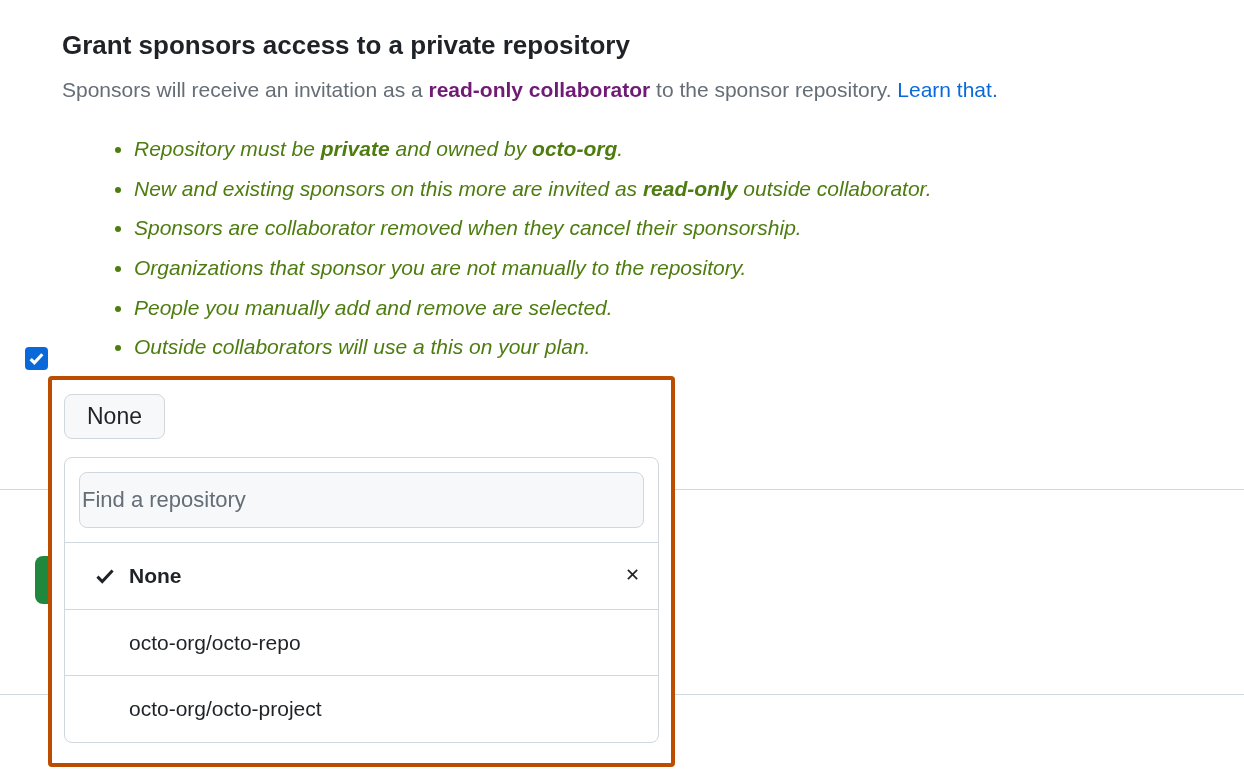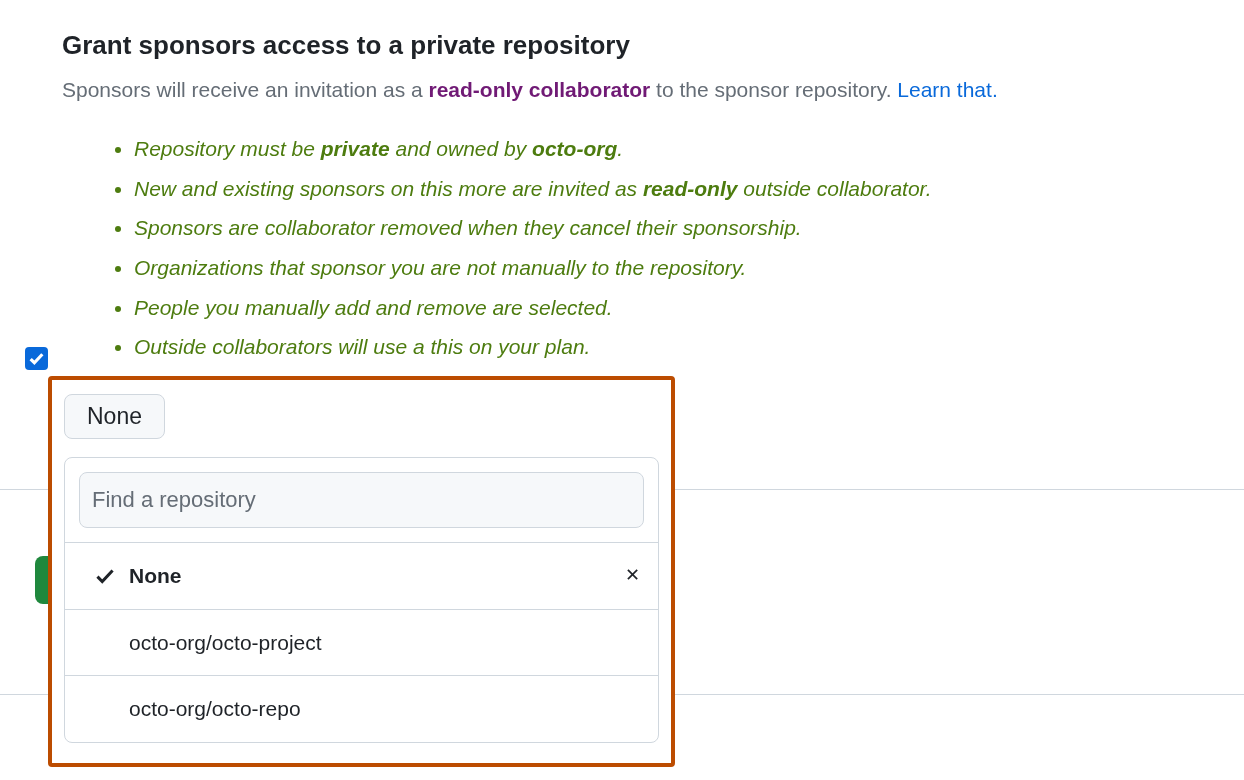--- a/index.html
+++ b/index.html
@@ -142,21 +142,21 @@
 
   .search-wrap {
     padding: 14px;
   }
 
   .search-input {
     width: 100%;
     background: #f6f8fa;
     border: 1px solid #d0d7de;
     border-radius: 8px;
-    padding: 14px 12px;
+    padding: 14px 2px;
     font-size: 22px;
     color: #656d76;
     outline: none;
   }
   .search-input::placeholder {
     color: #656d76;
   }
 
   .menu-item {
     display: flex;
@@ -244,21 +244,21 @@
         <svg viewBox="0 0 16 16">
             <polyline points="2.5,8.5 6,12 13.5,4"></polyline>
           </svg>
       </span>
       <span class="item-label item-none">None</span>
       <span class="close-x">✕</span>
     </div>
 
     <div class="menu-item">
       <span class="check-slot"></span>
-      <span class="item-label">octo-org/octo-project</span>
+      <span class="item-label">octo-org/octo-repo</span>
     </div>
 
     <div class="menu-item">
       <span class="check-slot"></span>
-      <span class="item-label">octo-org/octo-repo</span>
+      <span class="item-label">octo-org/octo-project</span>
     </div>
   </div>
 </div>
 
 </body></html>

